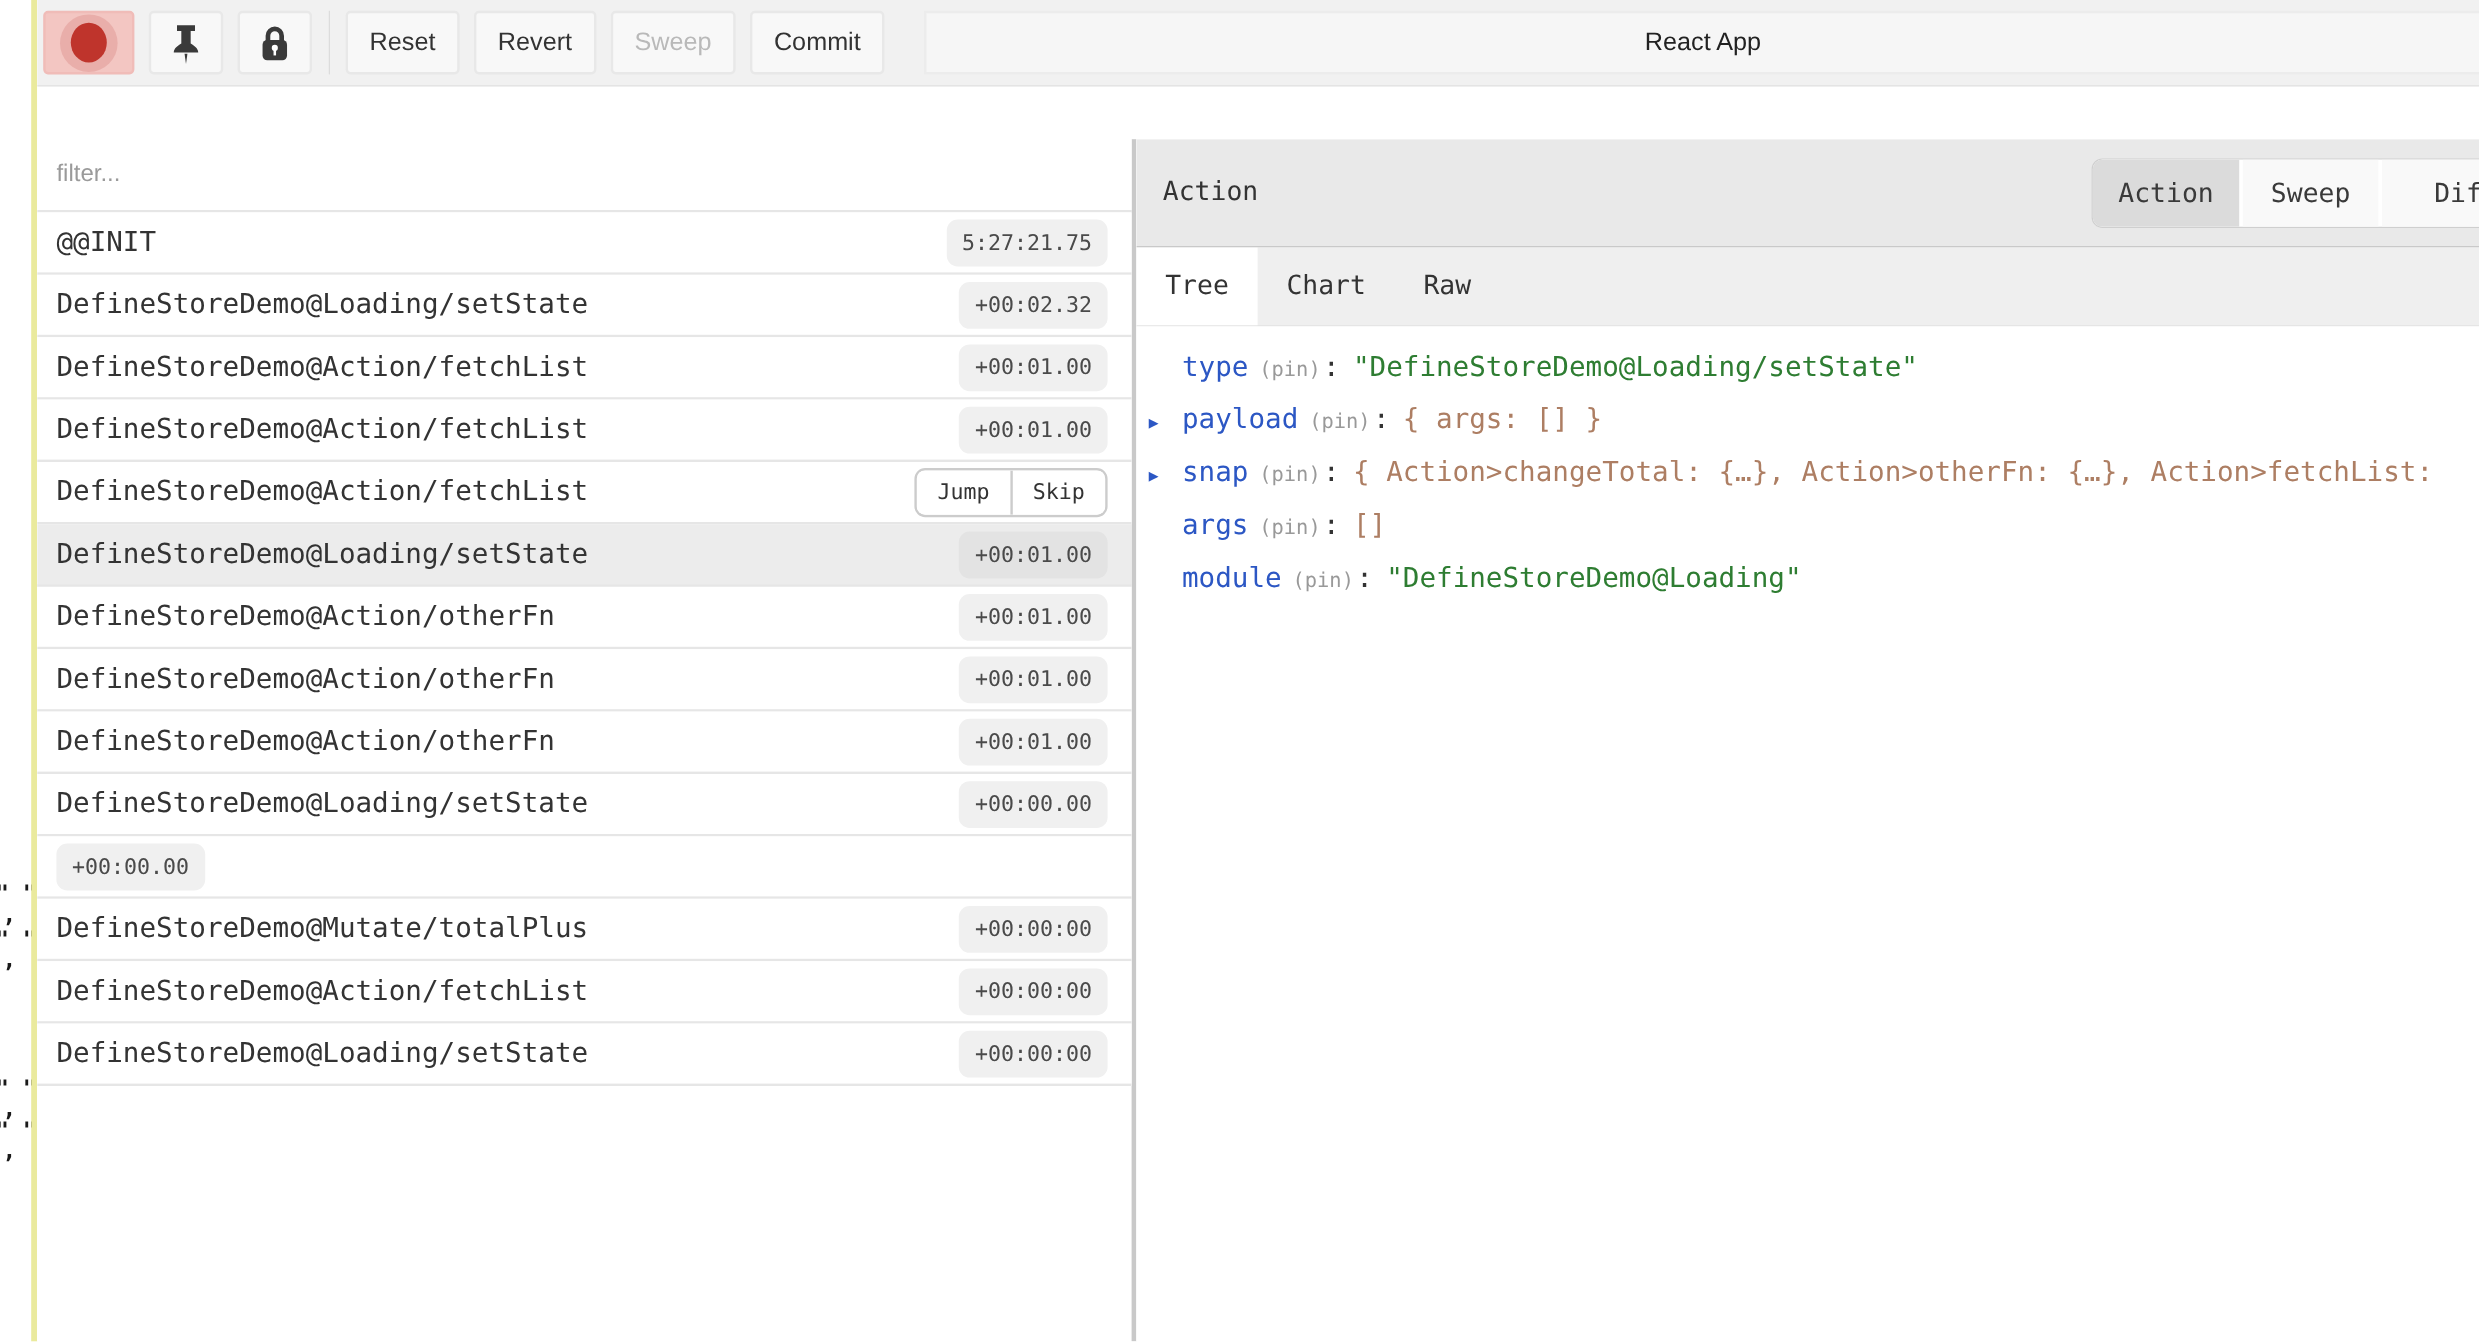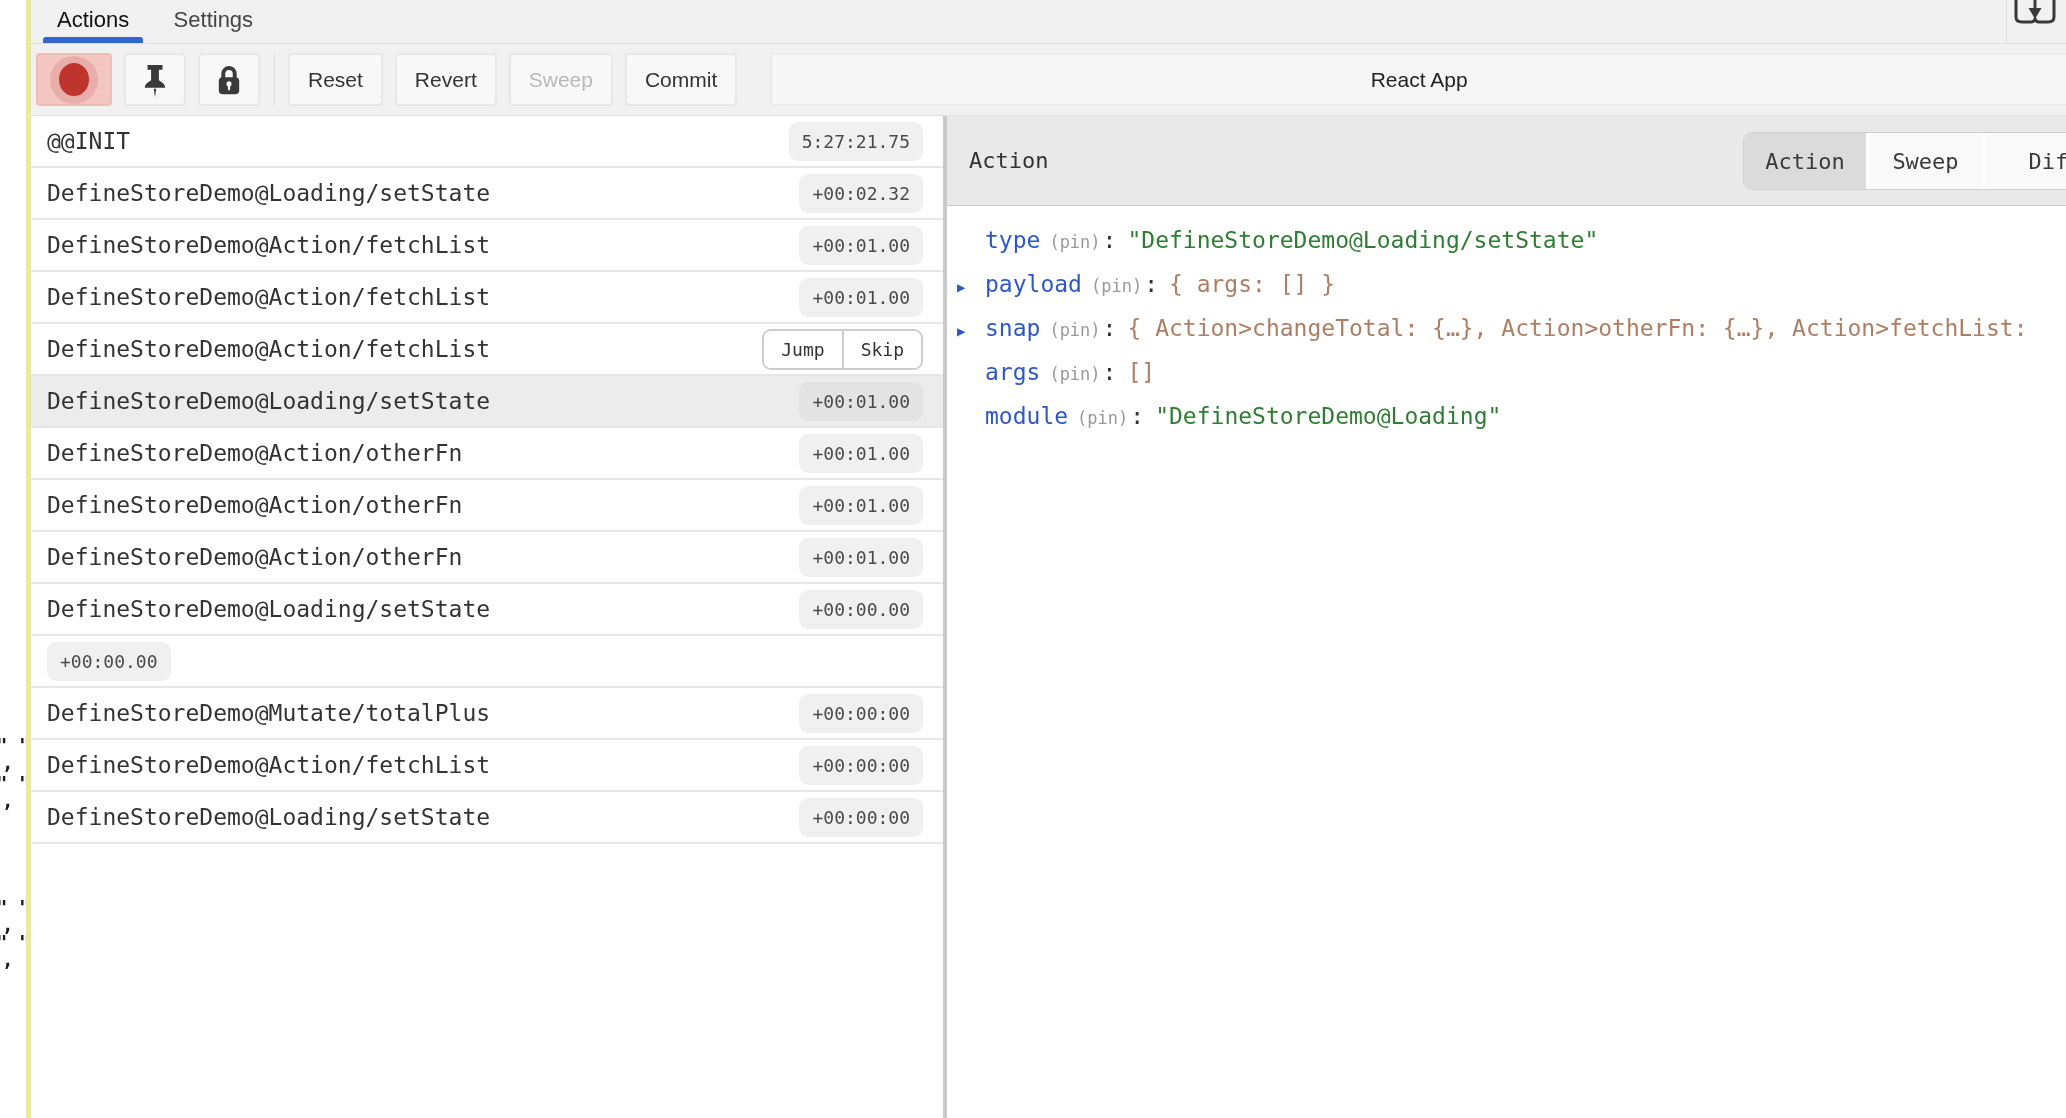--- a/index.html
+++ b/index.html
@@ -79,32 +79,20 @@
 <span class="behind-frag frag-comma" style="top:789px">,</span>
 <span class="behind-frag" style="top:896px">" "</span>
 <span class="behind-frag frag-comma" style="top:913px">,</span>
 <span class="behind-frag" style="top:931px">" "</span>
 <span class="behind-frag frag-comma" style="top:948px">,</span>
 
 <div class="yellow-strip"></div>
 
 <div class="panel">
 
-  <div class="tabbar">
-    <div class="tab active">Actions</div>
-    <div class="tab">Settings</div>
-    <div class="tabbar-sep"></div>
-    <button class="book-btn">
-      <svg width="46" height="44" viewBox="0 0 46 44">
-        <path class="stroke" d="M4 -4 V24 Q4 29 10 29 H19 Q22 29 23 26 Q24 29 27 29 H36 Q42 29 42 24 V-4"></path>
-        <path class="stroke" d="M23 -4 V18"></path>
-        <path d="M16.5 15 L23 26 L29.5 15 Z" fill="#3a3a3a"></path>
-      </svg>
-    </button>
-  </div>
 
   <div class="toolbar">
     <button class="tbtn record"></button>
     <button class="tbtn icon-btn">
       <svg width="36" height="36" viewBox="0 0 24 24">
         <path d="M7 2 h10 v3.2 h-2.4 v7 c1.9 1.1 4.2 2.7 4.2 5 H5.2 c0-2.3 2.3-3.9 4.2-5 v-7 H7 Z" fill="#3a3a3a"></path>
         <path d="M11.2 17.8 h1.6 L12 23.6 Z" fill="#3a3a3a"></path>
       </svg>
     </button>
     <button class="tbtn icon-btn">
@@ -119,20 +107,23 @@
     <button class="tbtn text-btn">Reset</button>
     <button class="tbtn text-btn">Revert</button>
     <button class="tbtn text-btn disabled">Sweep</button>
     <button class="tbtn text-btn">Commit</button>
     <div class="instance">React App</div>
   </div>
 
   <div class="main">
 
     <div class="list-pane">
+      <div class="filter-row">
+        <input type="text" placeholder="filter..." style="">
+      </div>
 
       <div class="row">
         <span class="row-label">@@INIT</span>
         <span class="badge">5:27:21.75</span>
       </div>
       <div class="row">
         <span class="row-label">DefineStoreDemo@Loading/setState</span>
         <span class="badge">+00:02.32</span>
       </div>
       <div class="row">
@@ -190,20 +181,25 @@
     <div class="right-pane">
       <div class="insp-header">
         <span>Action</span>
         <div class="seg">
           <div class="seg-action active">Action</div>
           <div class="seg-state">Sweep</div>
           <div class="seg-diff">Diff</div>
         </div>
       </div>
 
+      <div class="subtabs">
+        <div class="subtab active">Tree</div>
+        <div class="subtab">Chart</div>
+        <div class="subtab">Raw</div>
+      </div>
 
       <div class="tree">
         <div class="tline">
           <span class="arrow"></span><span class="tkey">type</span><span class="pin">(pin)</span><span class="colon">:</span><span class="val string">"DefineStoreDemo@Loading/setState"</span>
         </div>
         <div class="tline">
           <span class="arrow">▶</span><span class="tkey">payload</span><span class="pin">(pin)</span><span class="colon">:</span><span class="val preview">{ args: [] }</span>
         </div>
         <div class="tline">
           <span class="arrow">▶</span><span class="tkey">snap</span><span class="pin">(pin)</span><span class="colon">:</span><span class="val preview">{ Action&gt;changeTotal: {…}, Action&gt;otherFn: {…}, Action&gt;fetchList:</span>

